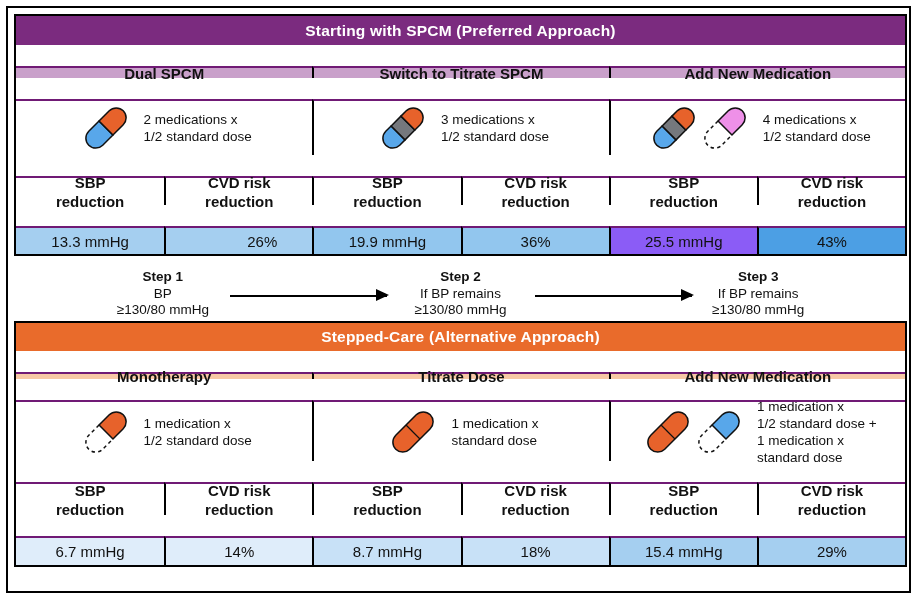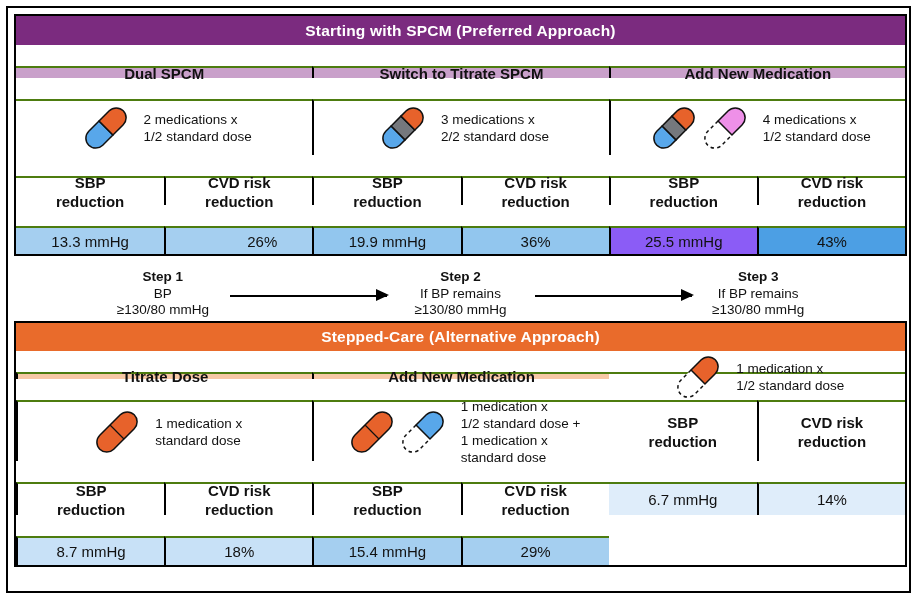--- a/index.html
+++ b/index.html
@@ -7,21 +7,21 @@
   .frame { position:absolute; left:6px; top:6px; width:905px; height:587px; border:2px solid #000; box-sizing:border-box; background:#fff; }
   .content { position:absolute; left:6px; top:6px; width:893px; height:571px; }
 
   
   .med-table { display:grid; grid-template-columns:repeat(6,1fr); border:2px solid #000; box-sizing:border-box; background:#fff; }
   .table-top { grid-template-rows:29px 33px 77px 50px 49px; height:242px; }
   .table-bottom { grid-template-rows:28px 28px 82px 54px 50px; height:246px; }
 
   .cell { box-sizing:border-box; display:flex; align-items:center; justify-content:center; text-align:center; }
   .bl { border-left:2px solid #000; }
-  .bt { border-top:2px solid #4d7c0f;margin-top:21px; }
+  .bt { border-top:2px solid #701a75;margin-top:21px; }
 
   .t-title { grid-column:1/-1; font-weight:bold; font-size:15.5px; letter-spacing:.2px; }
   .table-top .t-title { background:#7B2B7F; color:#fff; }
   .table-bottom .t-title { background:#E96B2B; color:#fff; }
 
   .col-h { grid-column:span 2; font-weight:bold; font-size:15px; }
   .table-top .col-h { background:#C9A0CA; }
   .table-bottom .col-h { background:#F7C8A5; }
 
   .pill-cell { grid-column:span 2; gap:9px; padding:2px 8px; }
@@ -78,21 +78,21 @@
               <svg viewBox="0 0 100 100" xmlns="http://www.w3.org/2000/svg">
                 <g transform="rotate(45 50 50)">
                   <path d="M33 62 V75 A17 17 0 0 0 67 75 V62 Z" fill="#58A7EA" stroke="#111111" stroke-width="2.6" stroke-linejoin="round"></path>
                   <rect x="33" y="38" width="34" height="24" fill="#75787D" stroke="#111111" stroke-width="2.6" stroke-linejoin="round"></rect>
                   <path d="M33 38 V25 A17 17 0 0 1 67 25 V38 Z" fill="#E7622B" stroke="#111111" stroke-width="2.6" stroke-linejoin="round"></path>
                 </g>
               </svg>
             </span>
           </span>
         <span class="dose-text">3 medications x
-2/2 standard dose</span>
+1/2 standard dose</span>
       </div>
       <div class="cell pill-cell bt bl">
         <span class="pill-icons">
             <span class="pill-icon">
               <svg viewBox="0 0 100 100" xmlns="http://www.w3.org/2000/svg">
                 <g transform="rotate(45 50 50)">
                   <path d="M33 62 V75 A17 17 0 0 0 67 75 V62 Z" fill="#58A7EA" stroke="#111111" stroke-width="2.6" stroke-linejoin="round"></path>
                   <rect x="33" y="38" width="34" height="24" fill="#75787D" stroke="#111111" stroke-width="2.6" stroke-linejoin="round"></rect>
                   <path d="M33 38 V25 A17 17 0 0 1 67 25 V38 Z" fill="#E7622B" stroke="#111111" stroke-width="2.6" stroke-linejoin="round"></path>
                 </g>
@@ -148,20 +148,21 @@
         <div class="step-text">If BP remains
 ≥130/80 mmHg</div>
       </div>
       <div class="step-arrow arrow-1"></div>
       <div class="step-arrow arrow-2"></div>
     </div>
 
     <div class="med-table table-bottom">
       <div class="cell t-title">Stepped-Care (Alternative Approach)</div>
 
+      <div class="cell col-h bt">Monotherapy</div>
       <div class="cell col-h bt bl">Titrate Dose</div>
       <div class="cell col-h bt bl">Add New Medication</div>
 
       <div class="cell pill-cell bt">
         <span class="pill-icons">
             <span class="pill-icon">
               <svg viewBox="0 0 100 100" xmlns="http://www.w3.org/2000/svg">
                 <g transform="rotate(45 50 50)">
                   <path d="M33 50 V75 A17 17 0 0 0 67 75 V50" fill="#fff" stroke="#111111" stroke-width="2.6" stroke-linejoin="round" stroke-dasharray="6 5.5"></path>
                   <path d="M33 50 V25 A17 17 0 0 1 67 25 V50 Z" fill="#E7622B" stroke="#111111" stroke-width="2.6" stroke-linejoin="round"></path>

